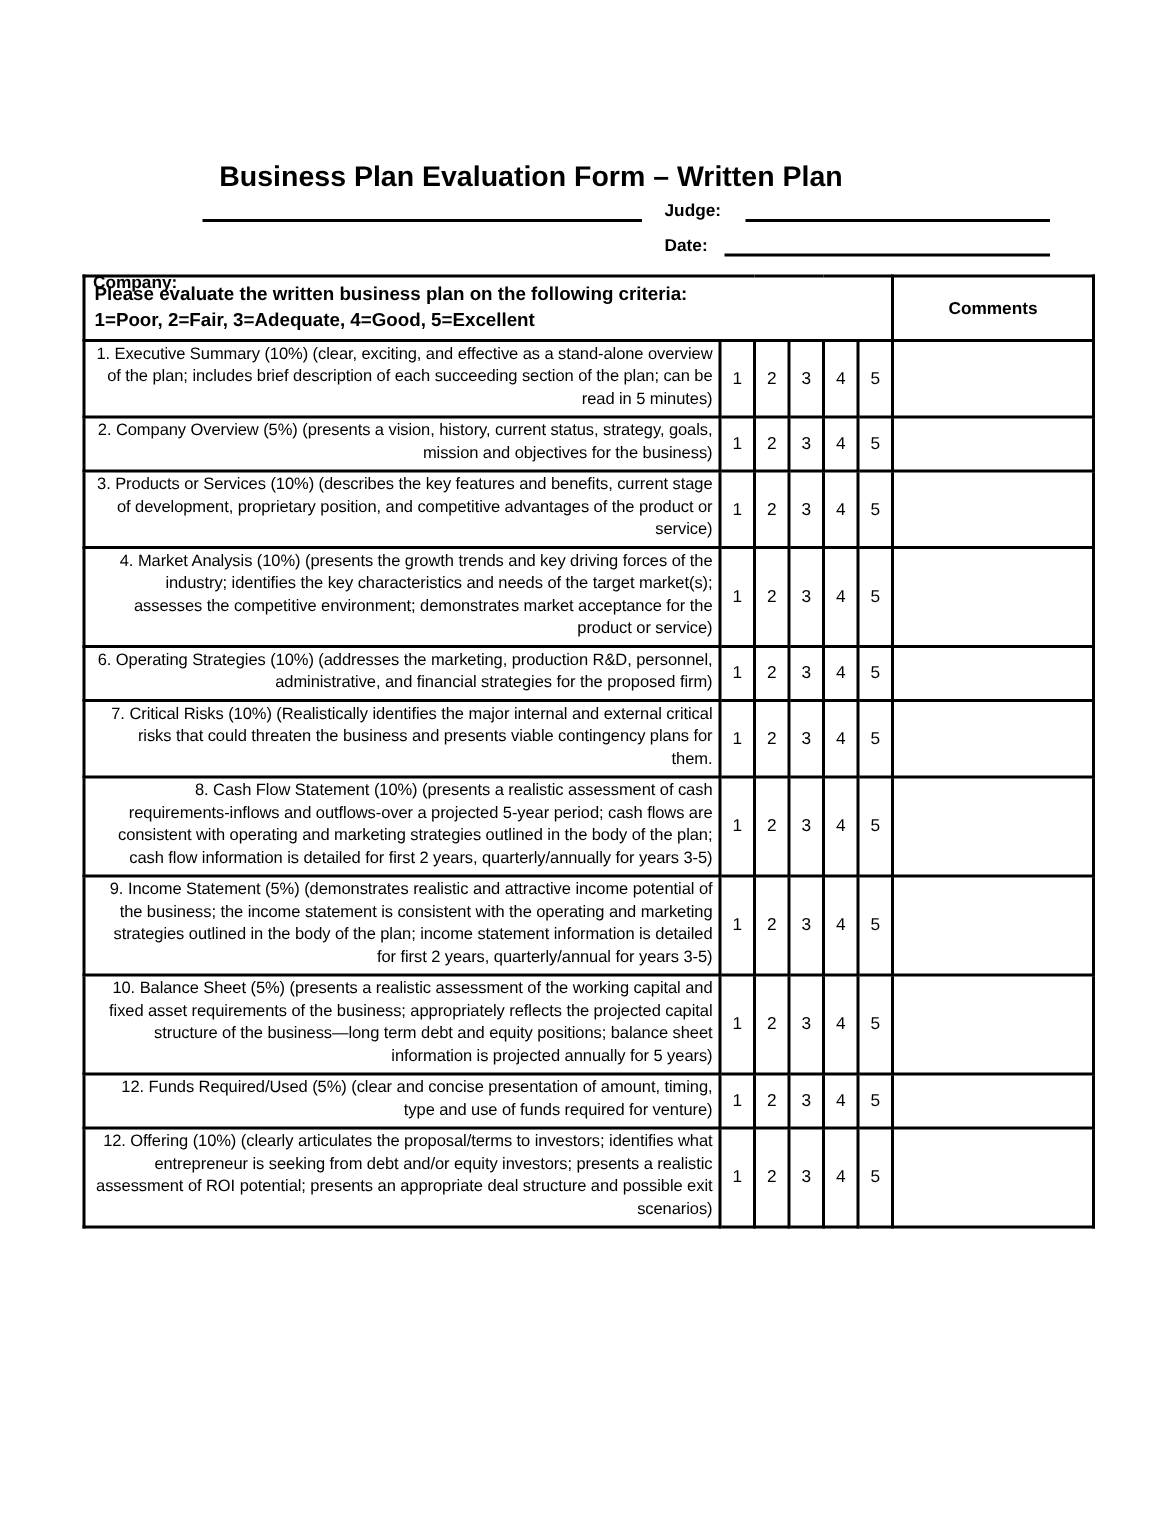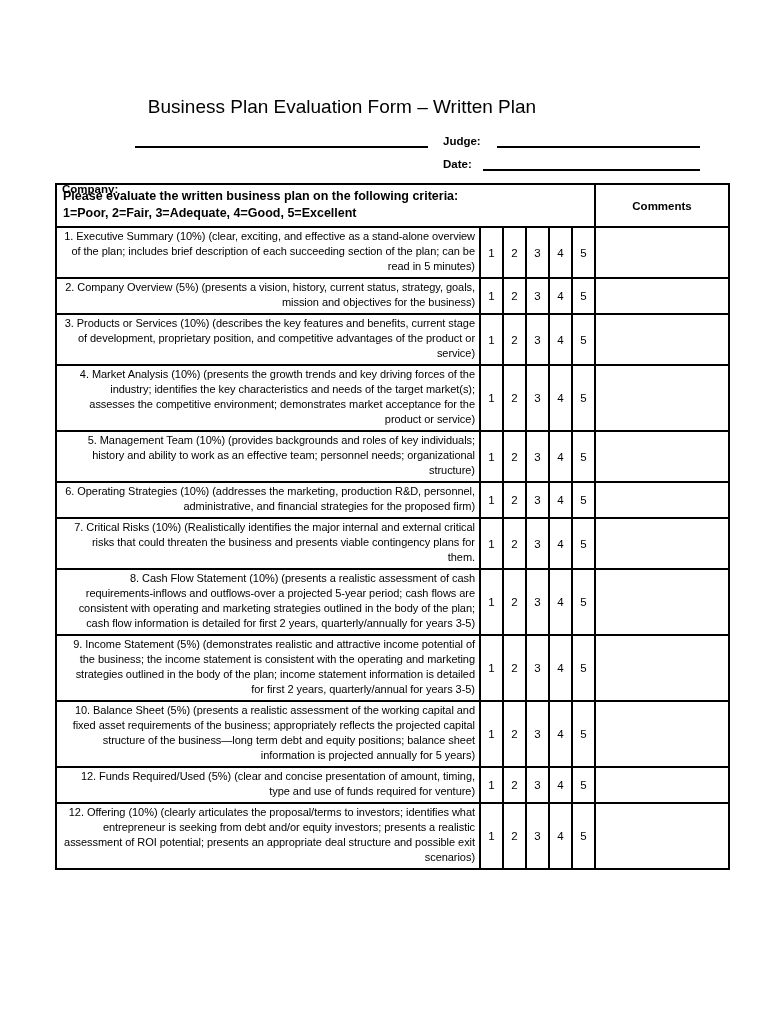--- a/index.html
+++ b/index.html
@@ -8,24 +8,24 @@
     width: 770px; height: 1024px;
     background: #ffffff;
     font-family: "Liberation Sans", sans-serif;
     color: #000;
     position: relative;
     overflow: hidden;
   }
   .page-title {
     position: absolute;
     top: 91px; left: 0; width: 676px;
-    margin: 4px;
+    margin: 16px;
     text-align: center;
     font-size: 19px;
-    font-weight: normal;
+    font-weight: bold;
     line-height: 24px;
   }
   .field-label {
     position: absolute;
     font-size: 11.5px;
     font-weight: bold;
     line-height: 14px;
   }
   .field-line {
     position: absolute;
@@ -143,29 +143,20 @@
       <tr>
     <td class="crit">4.  Market Analysis (10%) (presents the growth trends and key driving forces of the industry; identifies the key characteristics and needs of the target market(s); assesses the competitive environment; demonstrates market acceptance for the product or service)</td>
     <td class="rating">1</td>
         <td class="rating">2</td>
         <td class="rating">3</td>
         <td class="rating">4</td>
         <td class="rating">5</td>
         <td class="comment-cell"></td>
   </tr>
       <tr>
-    <td class="crit">5.  Management Team (10%) (provides backgrounds and roles of key individuals; history and ability to work as an effective team; personnel needs; organizational structure)</td>
-    <td class="rating">1</td>
-        <td class="rating">2</td>
-        <td class="rating">3</td>
-        <td class="rating">4</td>
-        <td class="rating">5</td>
-        <td class="comment-cell"></td>
-  </tr>
-      <tr>
     <td class="crit">6.  Operating Strategies (10%) (addresses the marketing, production R&amp;D, personnel, administrative, and financial strategies for the proposed firm)</td>
     <td class="rating">1</td>
         <td class="rating">2</td>
         <td class="rating">3</td>
         <td class="rating">4</td>
         <td class="rating">5</td>
         <td class="comment-cell"></td>
   </tr>
       <tr>
     <td class="crit">7.  Critical Risks (10%) (Realistically identifies the major internal and external critical risks that could threaten the business and presents viable contingency plans for them.</td>

